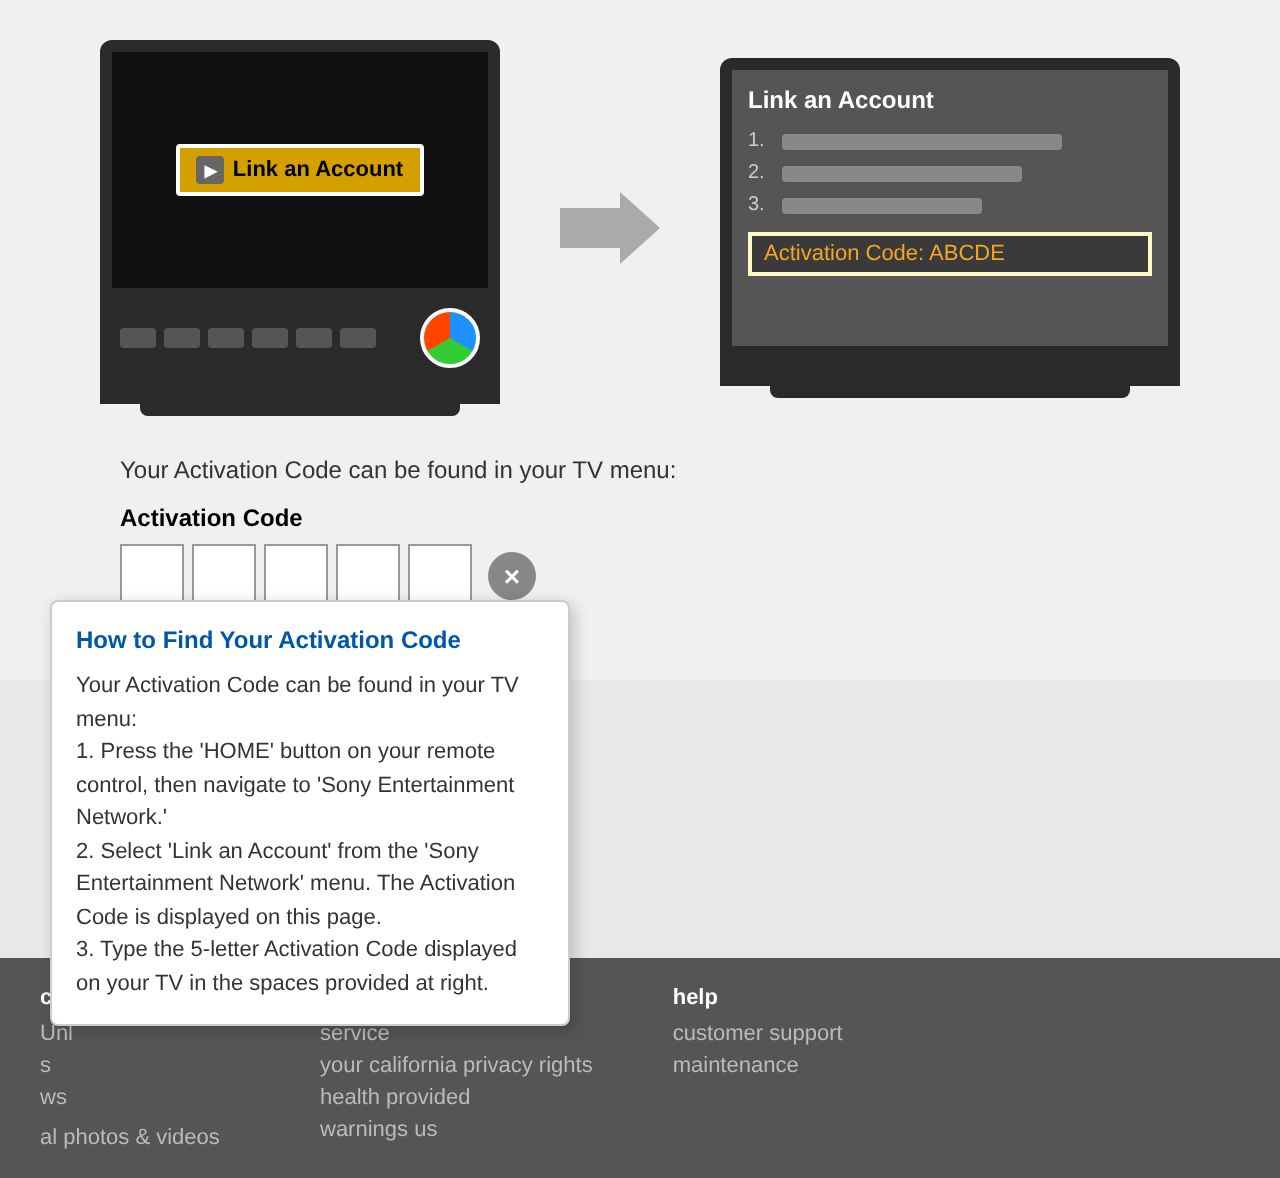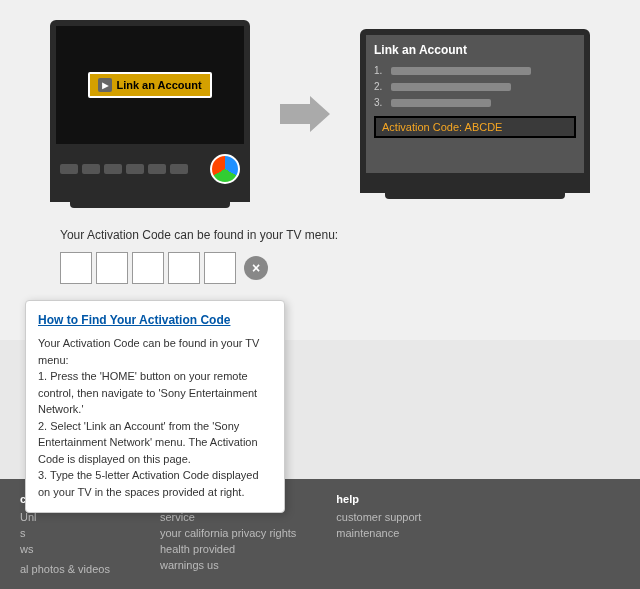--- a/index.html
+++ b/index.html
@@ -157,21 +157,21 @@
       color: #ccc;
       font-size: 10px;
       width: 12px;
     }
     .tv-right-bar {
       height: 8px;
       background: #888;
       border-radius: 2px;
     }
     .tv-activation-box {
-      border: 2px solid #000000;
+      border: 2px solid #fef9c3;
       background: #3a3a3a;
       color: #f5a623;
       font-size: 11px;
       padding: 3px 6px;
       margin-top: 4px;
     }
 
     
     .activation-section {
       padding: 0 30px;
@@ -233,21 +233,20 @@
       width: 260px;
       padding: 12px;
       z-index: 10;
       box-shadow: 2px 2px 8px rgba(0,0,0,0.2);
     }
     .tooltip-title {
       color: #0057a8;
       font-weight: bold;
       font-size: 12px;
       margin-bottom: 8px;
-      text-decoration: underline;
     }
     .tooltip-body {
       font-size: 11px;
       color: #333;
       line-height: 1.5;
     }
 
     
     .footer {
       background: #555;
@@ -344,20 +343,21 @@
           <div class="tv-activation-box">Activation Code: ABCDE</div>
         </div>
       </div>
       <div style="background:#2a2a2a;height:14px;width:230px;"></div>
       <div style="background:#2a2a2a;height:6px;width:180px;margin:0 auto;border-radius:0 0 4px 4px;"></div>
     </div>
   </div>
 
   <div class="activation-section">
     <div class="section-desc">Your Activation Code can be found in your TV menu:</div>
+    <div class="field-label">Activation Code</div>
     <div class="code-inputs">
       <input class="code-box" type="text" maxlength="1" style="">
       <input class="code-box" type="text" maxlength="1" style="">
       <input class="code-box" type="text" maxlength="1" style="">
       <input class="code-box" type="text" maxlength="1" style="">
       <input class="code-box" type="text" maxlength="1" style="">
       <button class="clear-btn">
         <span>×</span>
       </button>
     </div>

